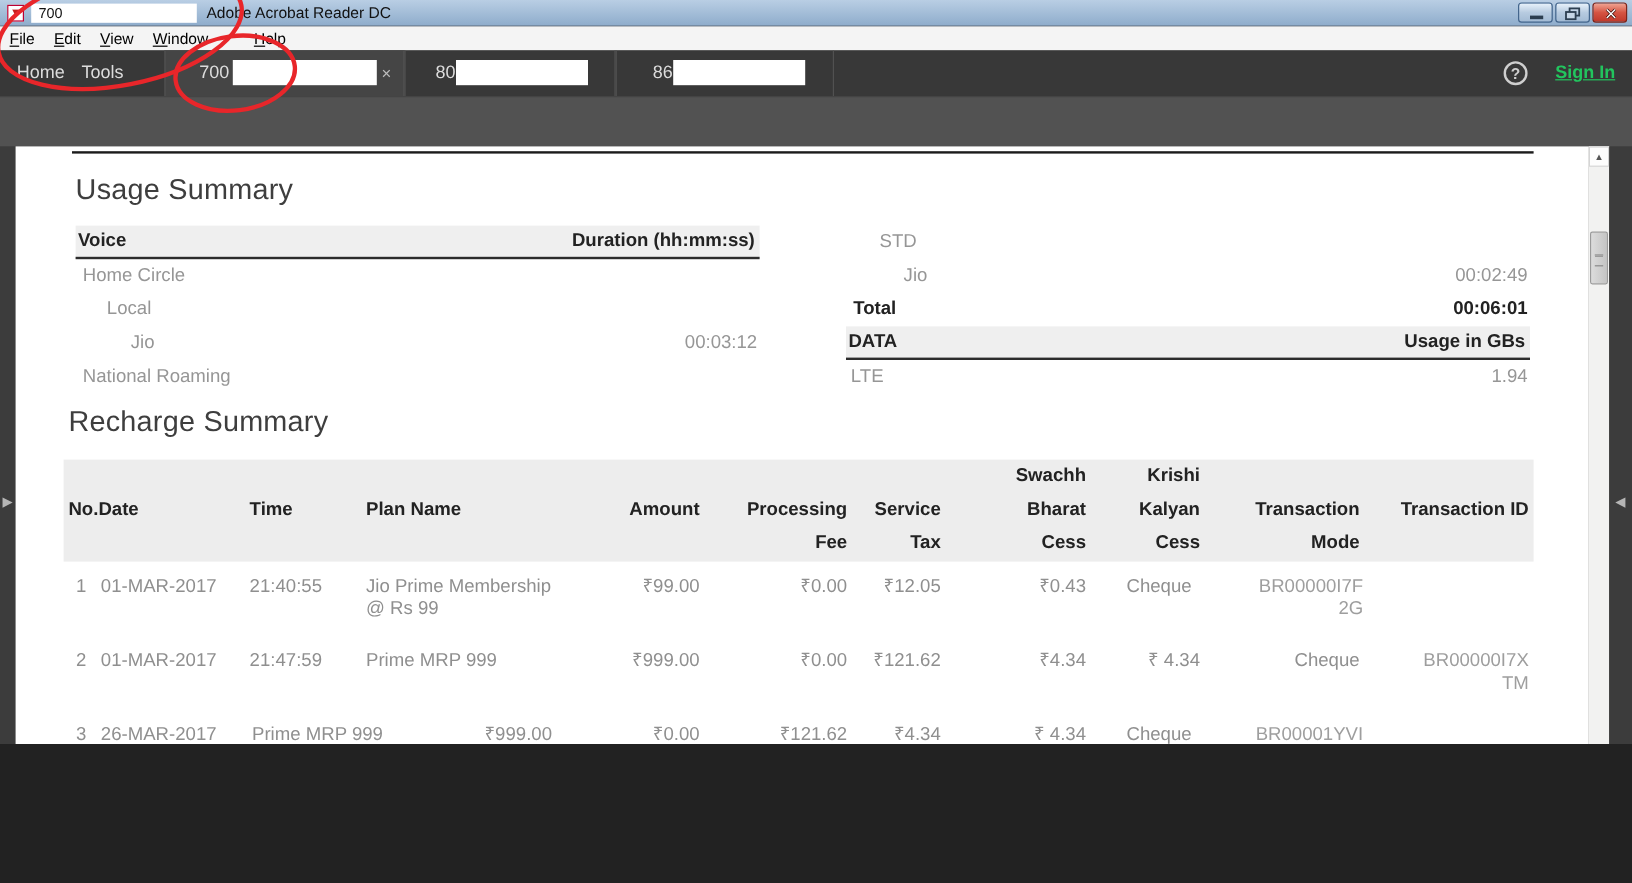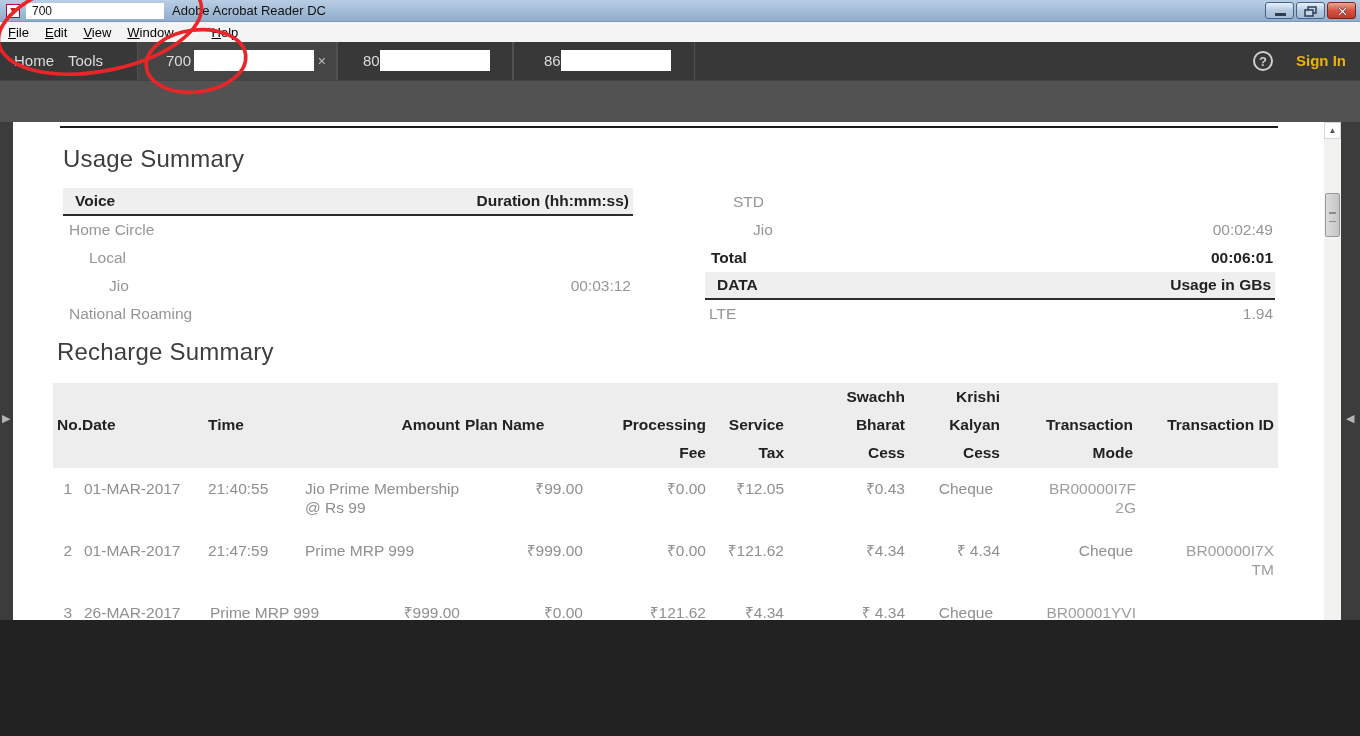--- a/index.html
+++ b/index.html
@@ -30,21 +30,21 @@
   
   .tabbar { left:0; top:42px; width:1360px; height:38px; background:#383838; color:#dcdcdc; font-size:15px; }
   .tb-label { position:absolute; top:0; line-height:38px; }
   .doctab { position:absolute; top:0; height:38px; border-left:1px solid #515151; border-right:1px solid #515151; }
   .doctab.active { background:#454545; }
   .doctab .pfx { position:absolute; top:0; line-height:38px; }
   .tab-redact { position:absolute; top:8px; height:21px; background:#fff; }
   .tabclose { position:absolute; top:0; line-height:38px; color:#bdbdbd; font-size:14px; }
   .helpcircle { position:absolute; width:20px; height:20px; border:2px solid #cfcfcf; border-radius:50%;
     color:#cfcfcf; font-size:13px; font-weight:bold; text-align:center; line-height:18px; }
-  .signin { position:absolute; line-height:38px; font-weight:bold; color:#eab308; }
+  .signin { position:absolute; line-height:38px; font-weight:bold; color:#22c55e;text-decoration:underline; }
 
   
   .toolbar { left:0; top:80px; width:1360px; height:42px; background:#525252; border-top:1px solid #444; }
   .tbtn { position:absolute; top:89px; width:24px; height:24px; display:flex; align-items:center; justify-content:center; }
   .tdiv { position:absolute; top:88px; width:1px; height:26px; background:#6b6b6b; }
   .pagebox { position:absolute; top:88px; width:32px; height:26px; background:#464646; border:1px solid #767676;
     color:#efefef; font-size:13px; text-align:center; line-height:24px; }
   .pagetotal { position:absolute; top:88px; height:26px; line-height:26px; color:#e3e3e3; font-size:13px; }
   .zoombox { position:absolute; top:88px; width:66px; height:26px; background:#464646; border:1px solid #767676;
     color:#efefef; font-size:12.5px; display:flex; align-items:center; }
@@ -55,21 +55,21 @@
   .leftstrip { left:0; top:122px; width:13px; height:605px; background:#3c3c3c; }
   .rightstrip { left:1341px; top:122px; width:19px; height:605px; background:#3c3c3c; }
   .pane-arrow { position:absolute; color:#b5b5b5; font-size:11px; }
   .page { left:13px; top:122px; width:1311px; height:605px; background:#fff; overflow:hidden; }
 
   .sec-title { position:absolute; font-size:24px; color:#3e3e3e; letter-spacing:.2px; }
   .topline { position:absolute; height:2px; background:#1c1c1c; }
 
   .mini-table { position:absolute; width:570px; font-size:15.5px; }
   .mt-header { height:28px; background:#efefef; border-bottom:2px solid #2c2c2c;
-    display:flex; align-items:center; justify-content:space-between; font-weight:bold; color:#222; padding:0 4px 0 12px;gap:47px; }
+    display:flex; align-items:center; justify-content:space-between; font-weight:bold; color:#222; padding:0 4px 0 2px;gap:47px; }
   .mt-row { height:28px; display:flex; align-items:center; justify-content:space-between; color:#969696; padding-right:2px; }
   .mt-row.bold { color:#222; font-weight:bold; }
 
   .rgrid { display:grid; grid-template-columns:27px 125px 95px 160px 123px 123px 78px 121px 95px 140px 138px; }
   .rheader { position:absolute; left:40px; top:261px; width:1225px; height:85px; background:#ededed;
     font-weight:bold; color:#222; font-size:15.5px; }
   .rheader div { white-space:pre-line; line-height:28px; }
   .pt1 { padding-top:28px; }
   .tal { text-align:left; } .tar { text-align:right; }
   .rrows { position:absolute; left:40px; top:346px; width:1225px; font-size:15.5px; color:#8f8f8f; }
@@ -335,22 +335,22 @@
         <span>1.94</span>
       </div>
     </div>
 
     <div class="sec-title" style="left:44px;top:216px">Recharge Summary</div>
 
     <div class="rheader rgrid">
       <div class="pt1 tal" style="padding-left:4px">No.</div>
       <div class="pt1 tal" style="padding-left:2px">Date</div>
       <div class="pt1 tal" style="padding-left:3px">Time</div>
+      <div class="pt1 tal" style="padding-left:5px">Plan Name</div>
       <div class="pt1 tar">Amount</div>
-      <div class="pt1 tal" style="padding-left:5px">Plan Name</div>
       <div class="pt1 tar">Processing
 Fee</div>
       <div class="pt1 tar">Service
 Tax</div>
       <div class="tar">Swachh
 Bharat
 Cess</div>
       <div class="tar">Krishi
 Kalyan
 Cess</div>

